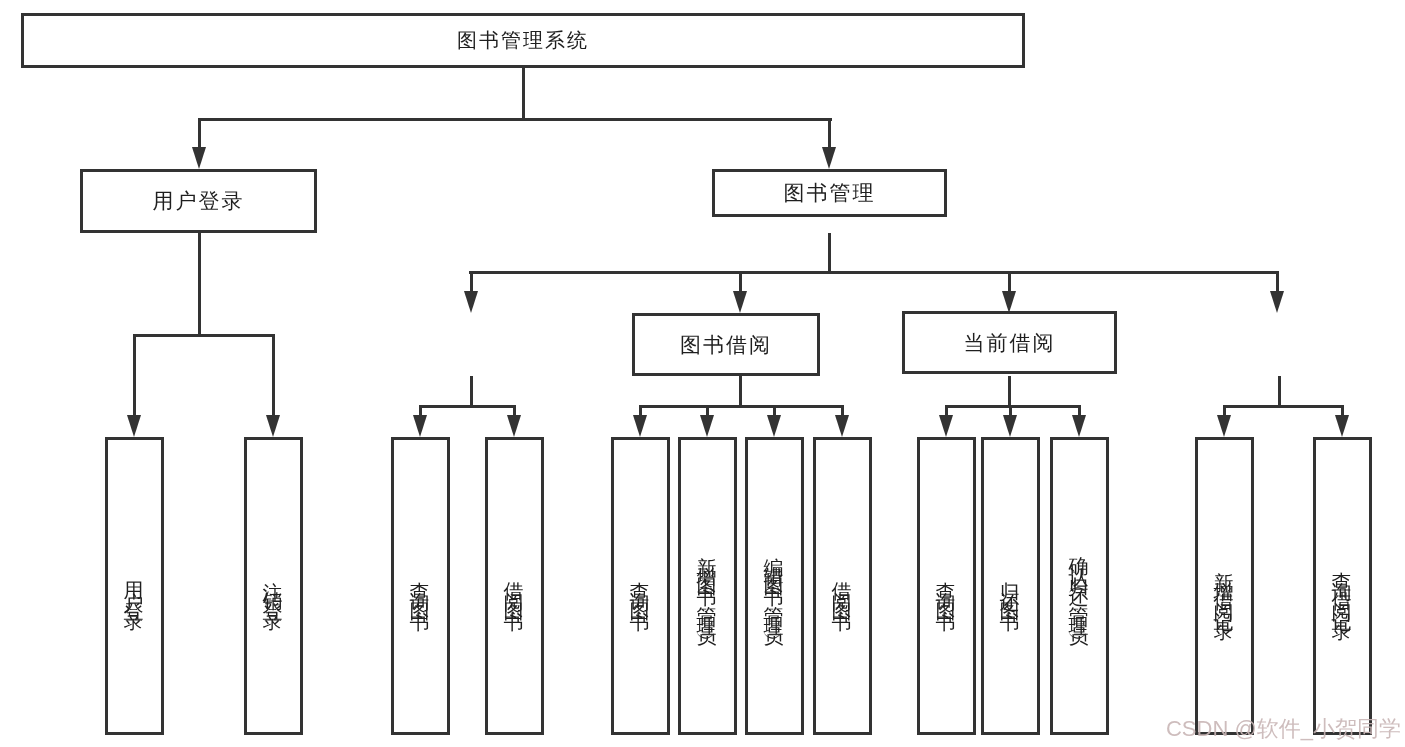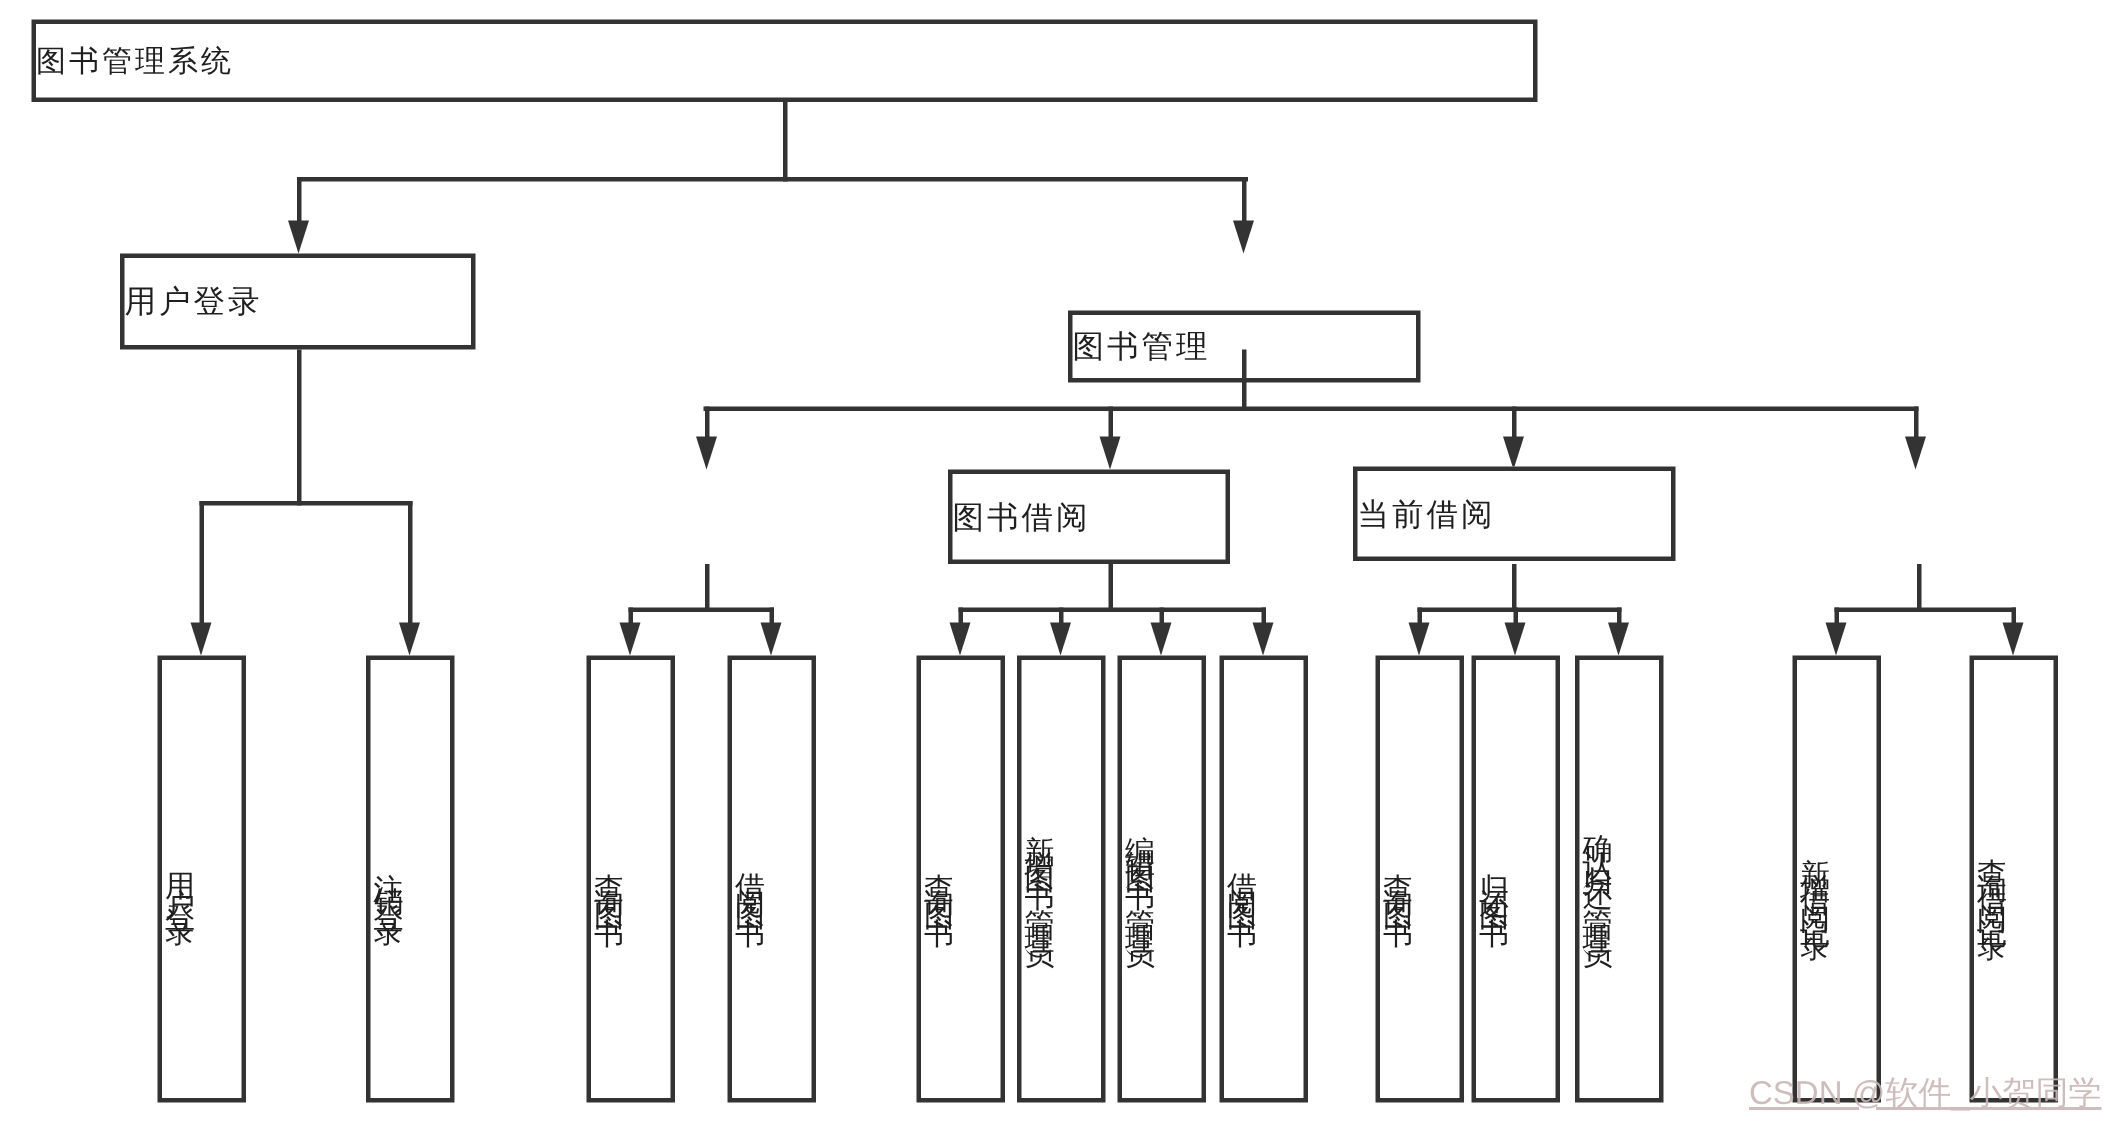--- a/index.html
+++ b/index.html
@@ -11,20 +11,21 @@
     color:#1f1f1f;
     overflow:hidden;
   }
   .box{
     position:absolute;
     box-sizing:border-box;
     background:#ffffff;
     border:3px solid #333333;
     display:flex;
     align-items:center;
+    justify-content:center;
   }
   .h-label{
     font-size:21px;
     letter-spacing:2px;
     color:#1f1f1f;
     white-space:nowrap;
   }
   .root .h-label{font-size:20px;}
   .leaf{
     top:437px;
@@ -50,21 +51,20 @@
   }
   .watermark{
     position:absolute;
     top:714px;
     right:4px;
     font-size:22px;
     color:#c9b6b6;
     opacity:0.9;
     white-space:nowrap;
     z-index:10;
-    text-decoration:underline;
   }
 </style>
 </head>
 <body>
 
 <div class="canvas">
 
   <div class="box root" style="left:21px;top:13px;width:1004px;height:55px;">
     <span class="h-label">图书管理系统</span>
   </div>
@@ -72,21 +72,21 @@
   <div class="vline" style="left:521.5px;top:68px;height:53px;"></div>
   <div class="hline" style="left:197.5px;top:118px;width:634px;"></div>
   <div class="vline" style="left:197.5px;top:118px;height:33px;"></div>
   <div class="arrow" style="left:191.5px;top:147px;"></div>
   <div class="vline" style="left:827.5px;top:118px;height:33px;"></div>
   <div class="arrow" style="left:821.5px;top:147px;"></div>
 
   <div class="box" style="left:80px;top:169px;width:237px;height:64px;">
     <span class="h-label">用户登录</span>
   </div>
-  <div class="box" style="left:712px;top:169px;width:235px;height:48px;margin-top:38px;">
+  <div class="box" style="left:712px;top:169px;width:235px;height:48px;">
     <span class="h-label">图书管理</span>
   </div>
 
   <div class="vline" style="left:197.5px;top:233px;height:104px;"></div>
   <div class="hline" style="left:132.5px;top:334px;width:142px;"></div>
   <div class="vline" style="left:132.5px;top:334px;height:84px;"></div>
   <div class="arrow" style="left:126.5px;top:415px;"></div>
   <div class="vline" style="left:271.5px;top:334px;height:84px;"></div>
   <div class="arrow" style="left:265.5px;top:415px;"></div>
 

